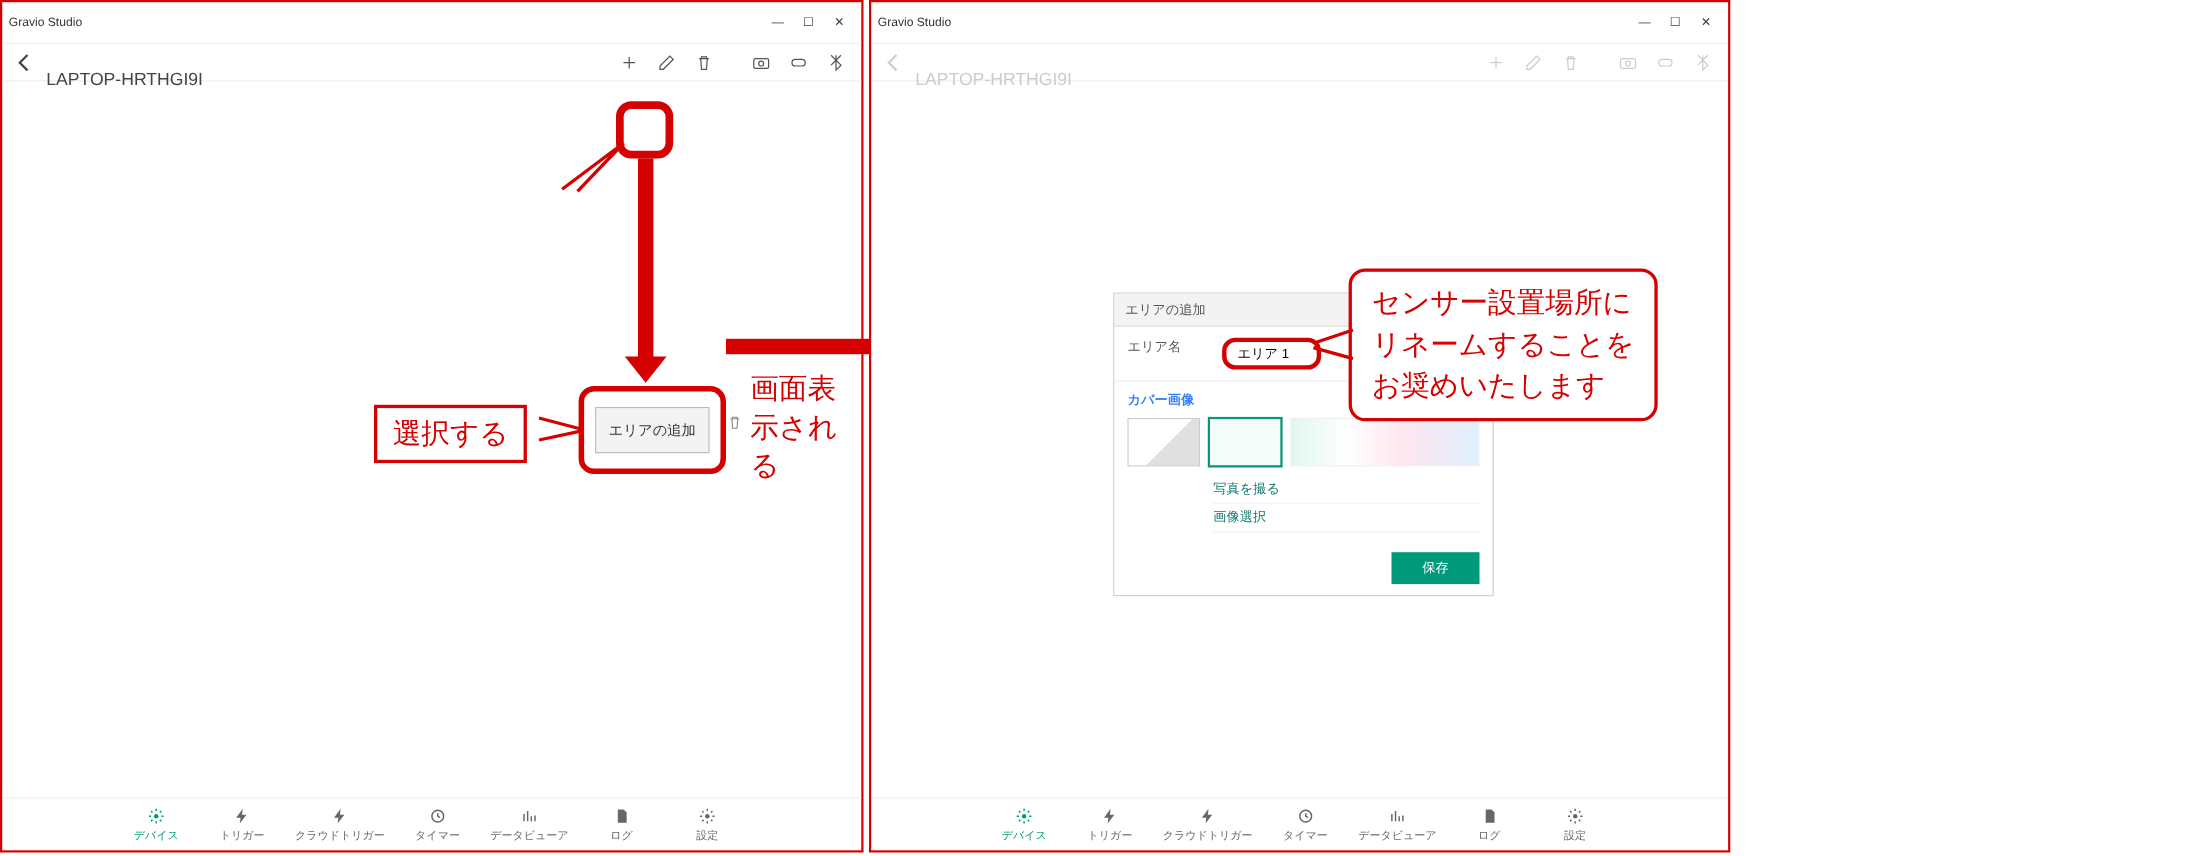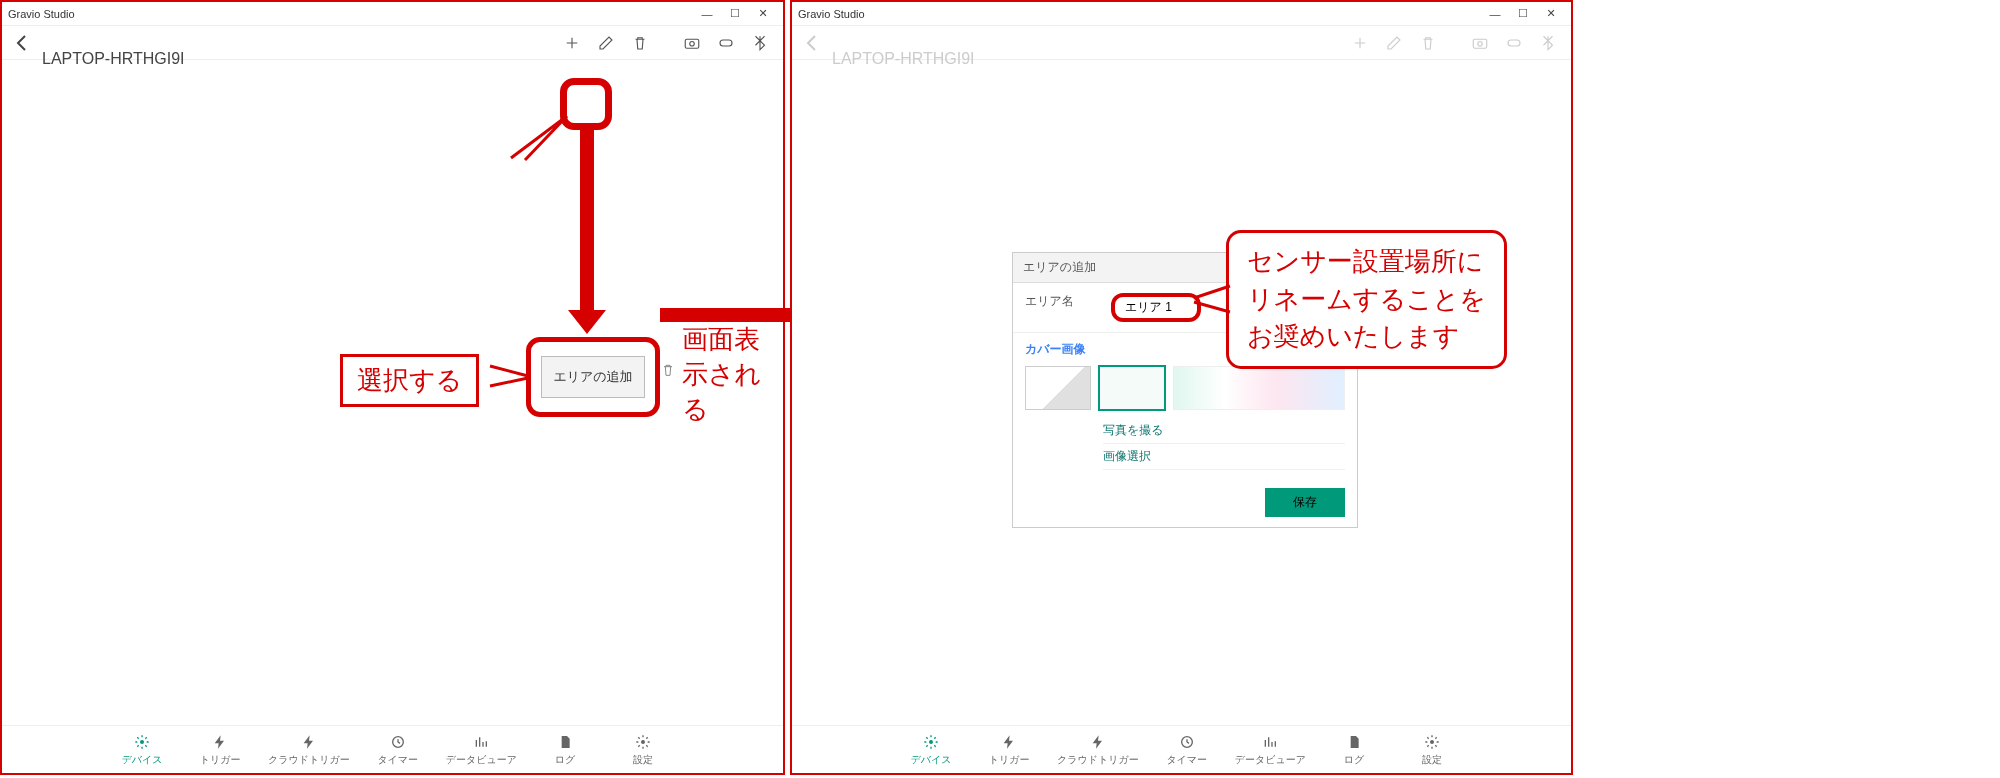--- a/index.html
+++ b/index.html
@@ -15,21 +15,21 @@
   position: absolute;
   border: 2px solid #d50000;
   background: #fff;
   display: flex;
   flex-direction: column;
 }
 .win-left { left: 0; top: 0; width: 785px; height: 775px; }
 .win-right { left: 790px; top: 0; width: 783px; height: 775px; }
 
 .titlebar {
-  height: 24px;
+  height: 38px;
   display: flex;
   align-items: center;
   padding: 0 6px;
   font-size: 11px;
   color: #333;
   border-bottom: 1px solid #eee;
 }
 .titlebar-spacer { flex: 1; }
 .win-btn {
   width: 28px; height: 20px;
@@ -177,21 +177,21 @@
 }
 .cover-thumb {
   width: 66px; height: 44px; border: 1px solid #ccc;
   background: linear-gradient(135deg, #fff 55%, #e0e0e0 55%);
 }
 .cover-thumb.sel { outline: 2px solid #009a7a; outline-offset: -1px; background: #f4fbf9; }
 .cover-strip { flex:1; height:44px; background: linear-gradient(90deg,#e0f7f0,#fff 30%,#fde6ef 60%,#e0efff); border:1px solid #eee;}
 .dlg-links { padding: 0 12px 8px 90px; }
 .dlg-link { color:#0f766e; font-size:12px; padding:4px 0; border-bottom:1px solid #f0f0f0; }
 .dlg-save-row { display:flex; justify-content:flex-end; padding:10px 12px; }
-.dlg-save-btn { background:#009a7a; color:#000000; padding:6px 28px; font-size:12px; border:none; }
+.dlg-save-btn { background:#009a7a; color:#ffffff; padding:6px 28px; font-size:12px; border:none; }
 
 </style>
 </head>
 <body>
 
 <div class="window win-left">
   <div class="titlebar">
     <span>Gravio Studio</span>
     <div class="titlebar-spacer"></div>
     <div class="win-btn">—</div>

